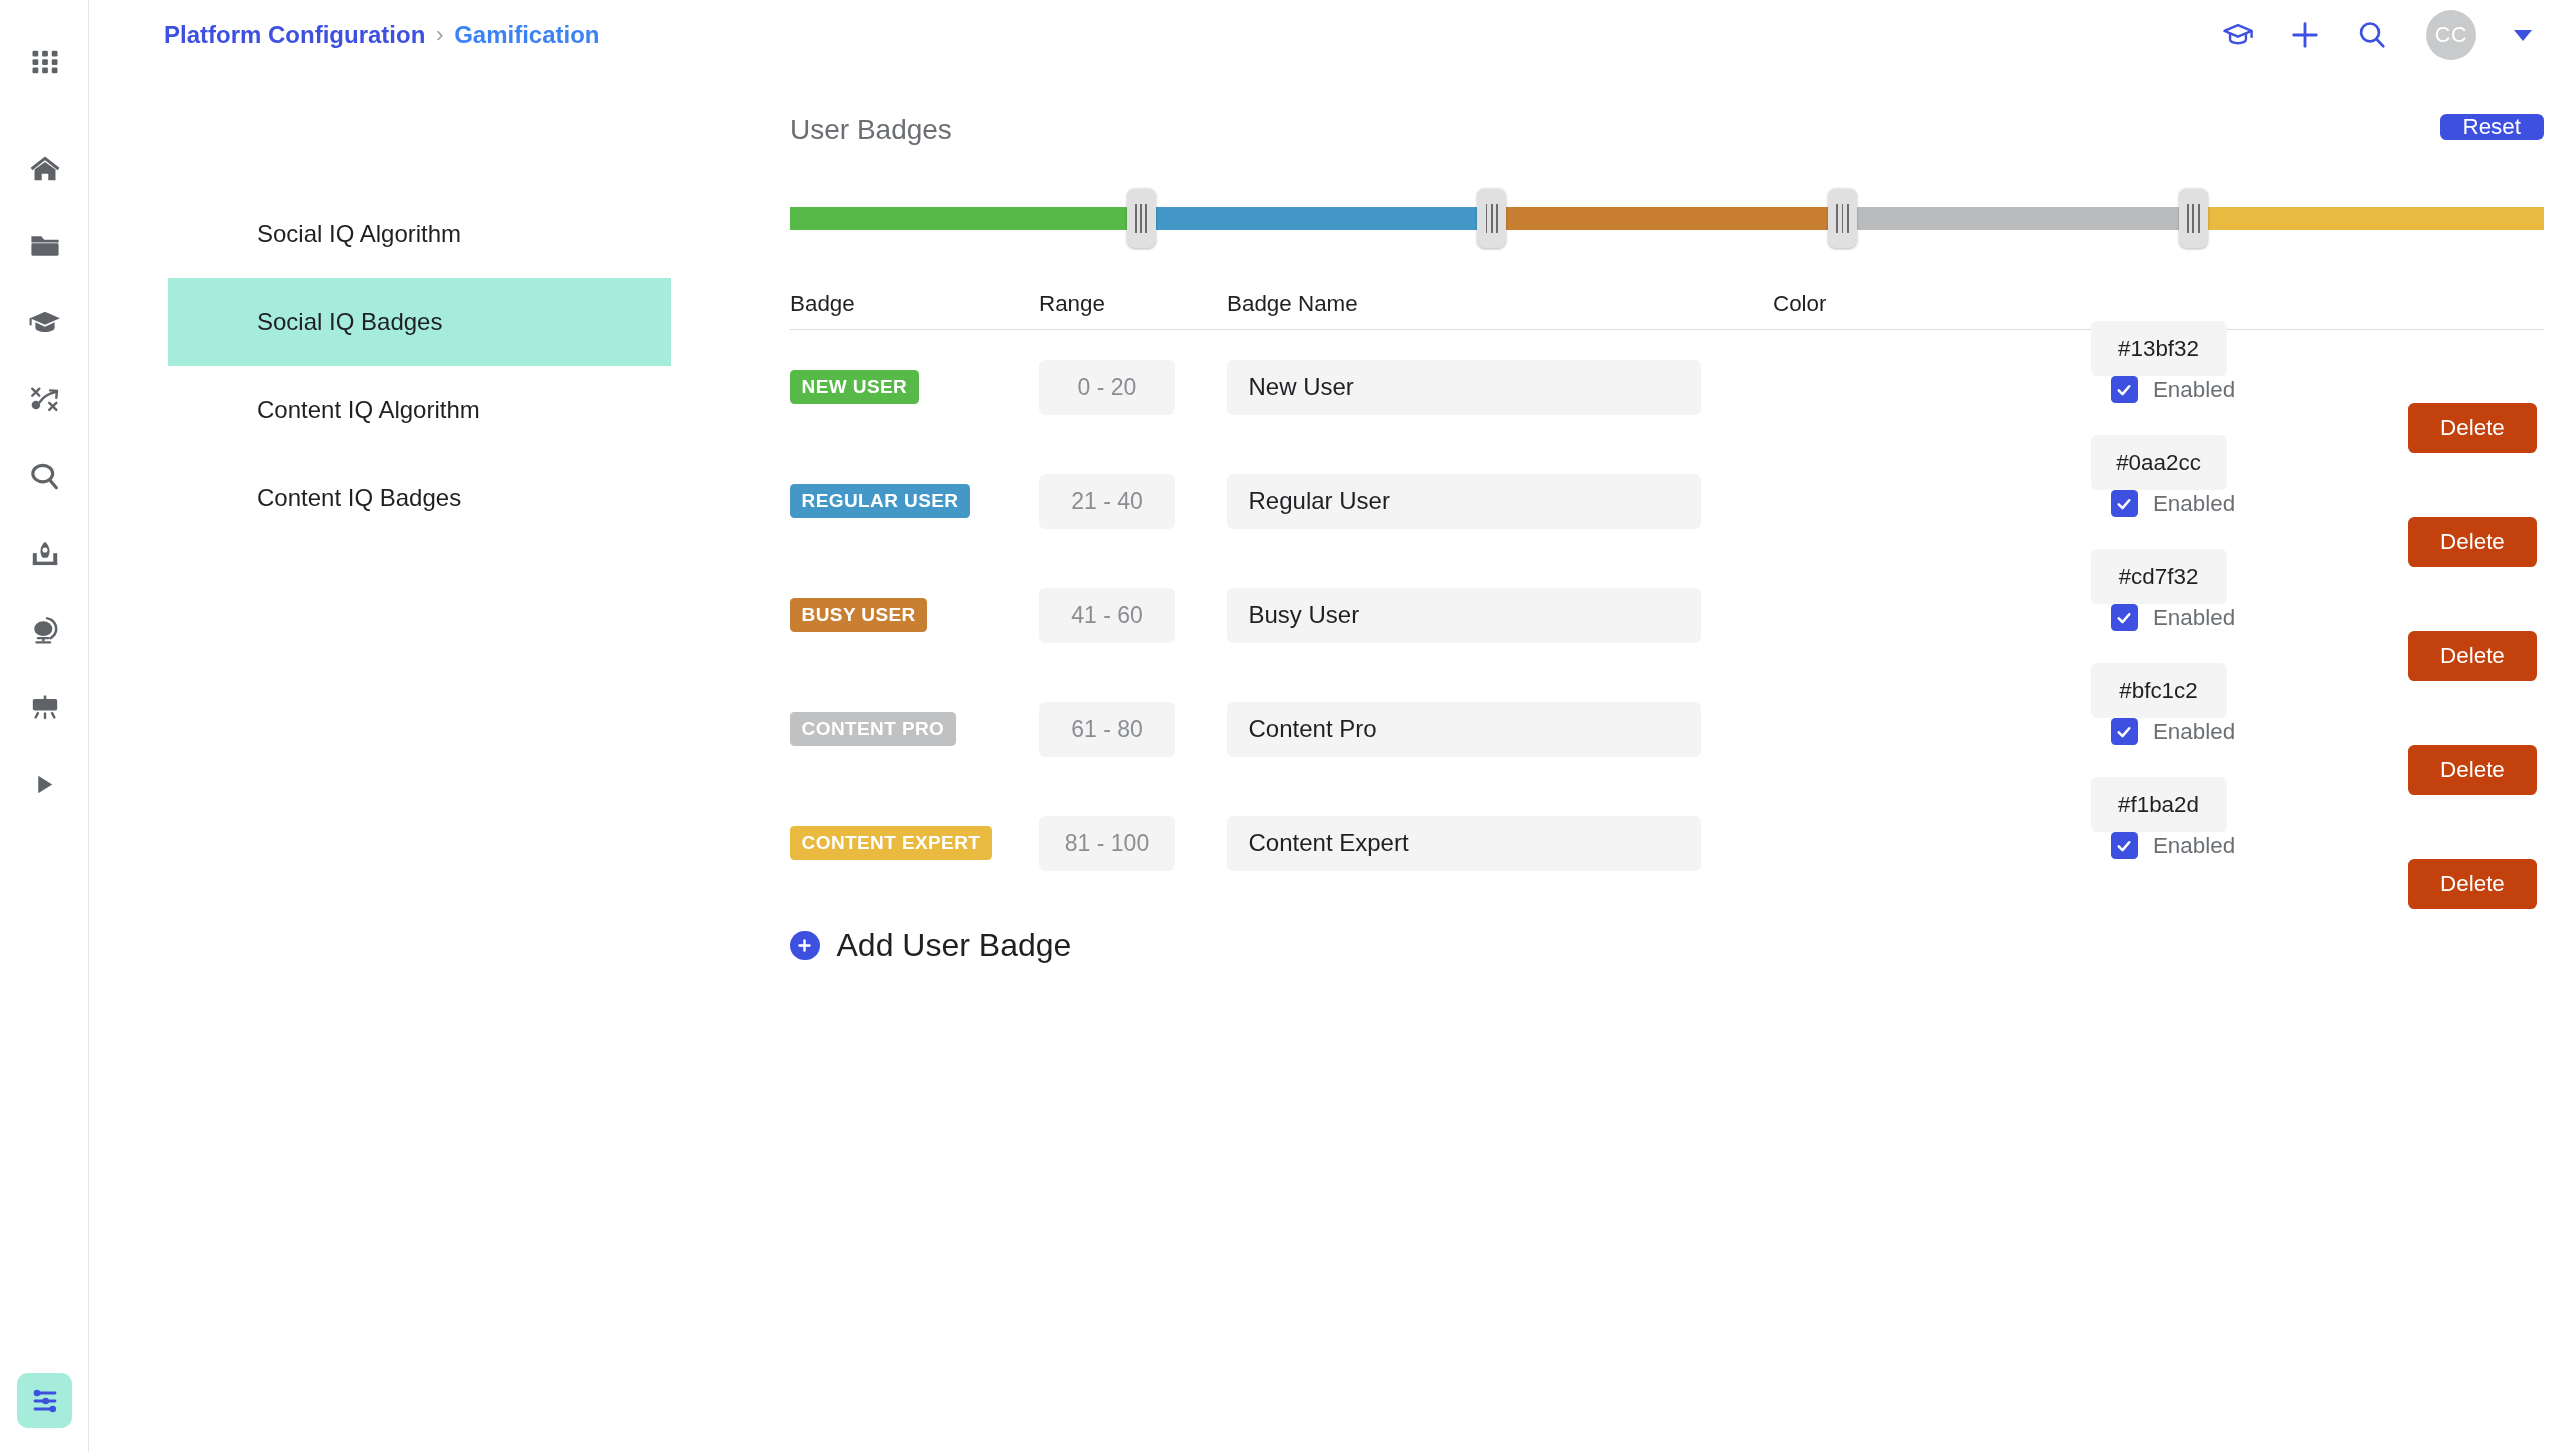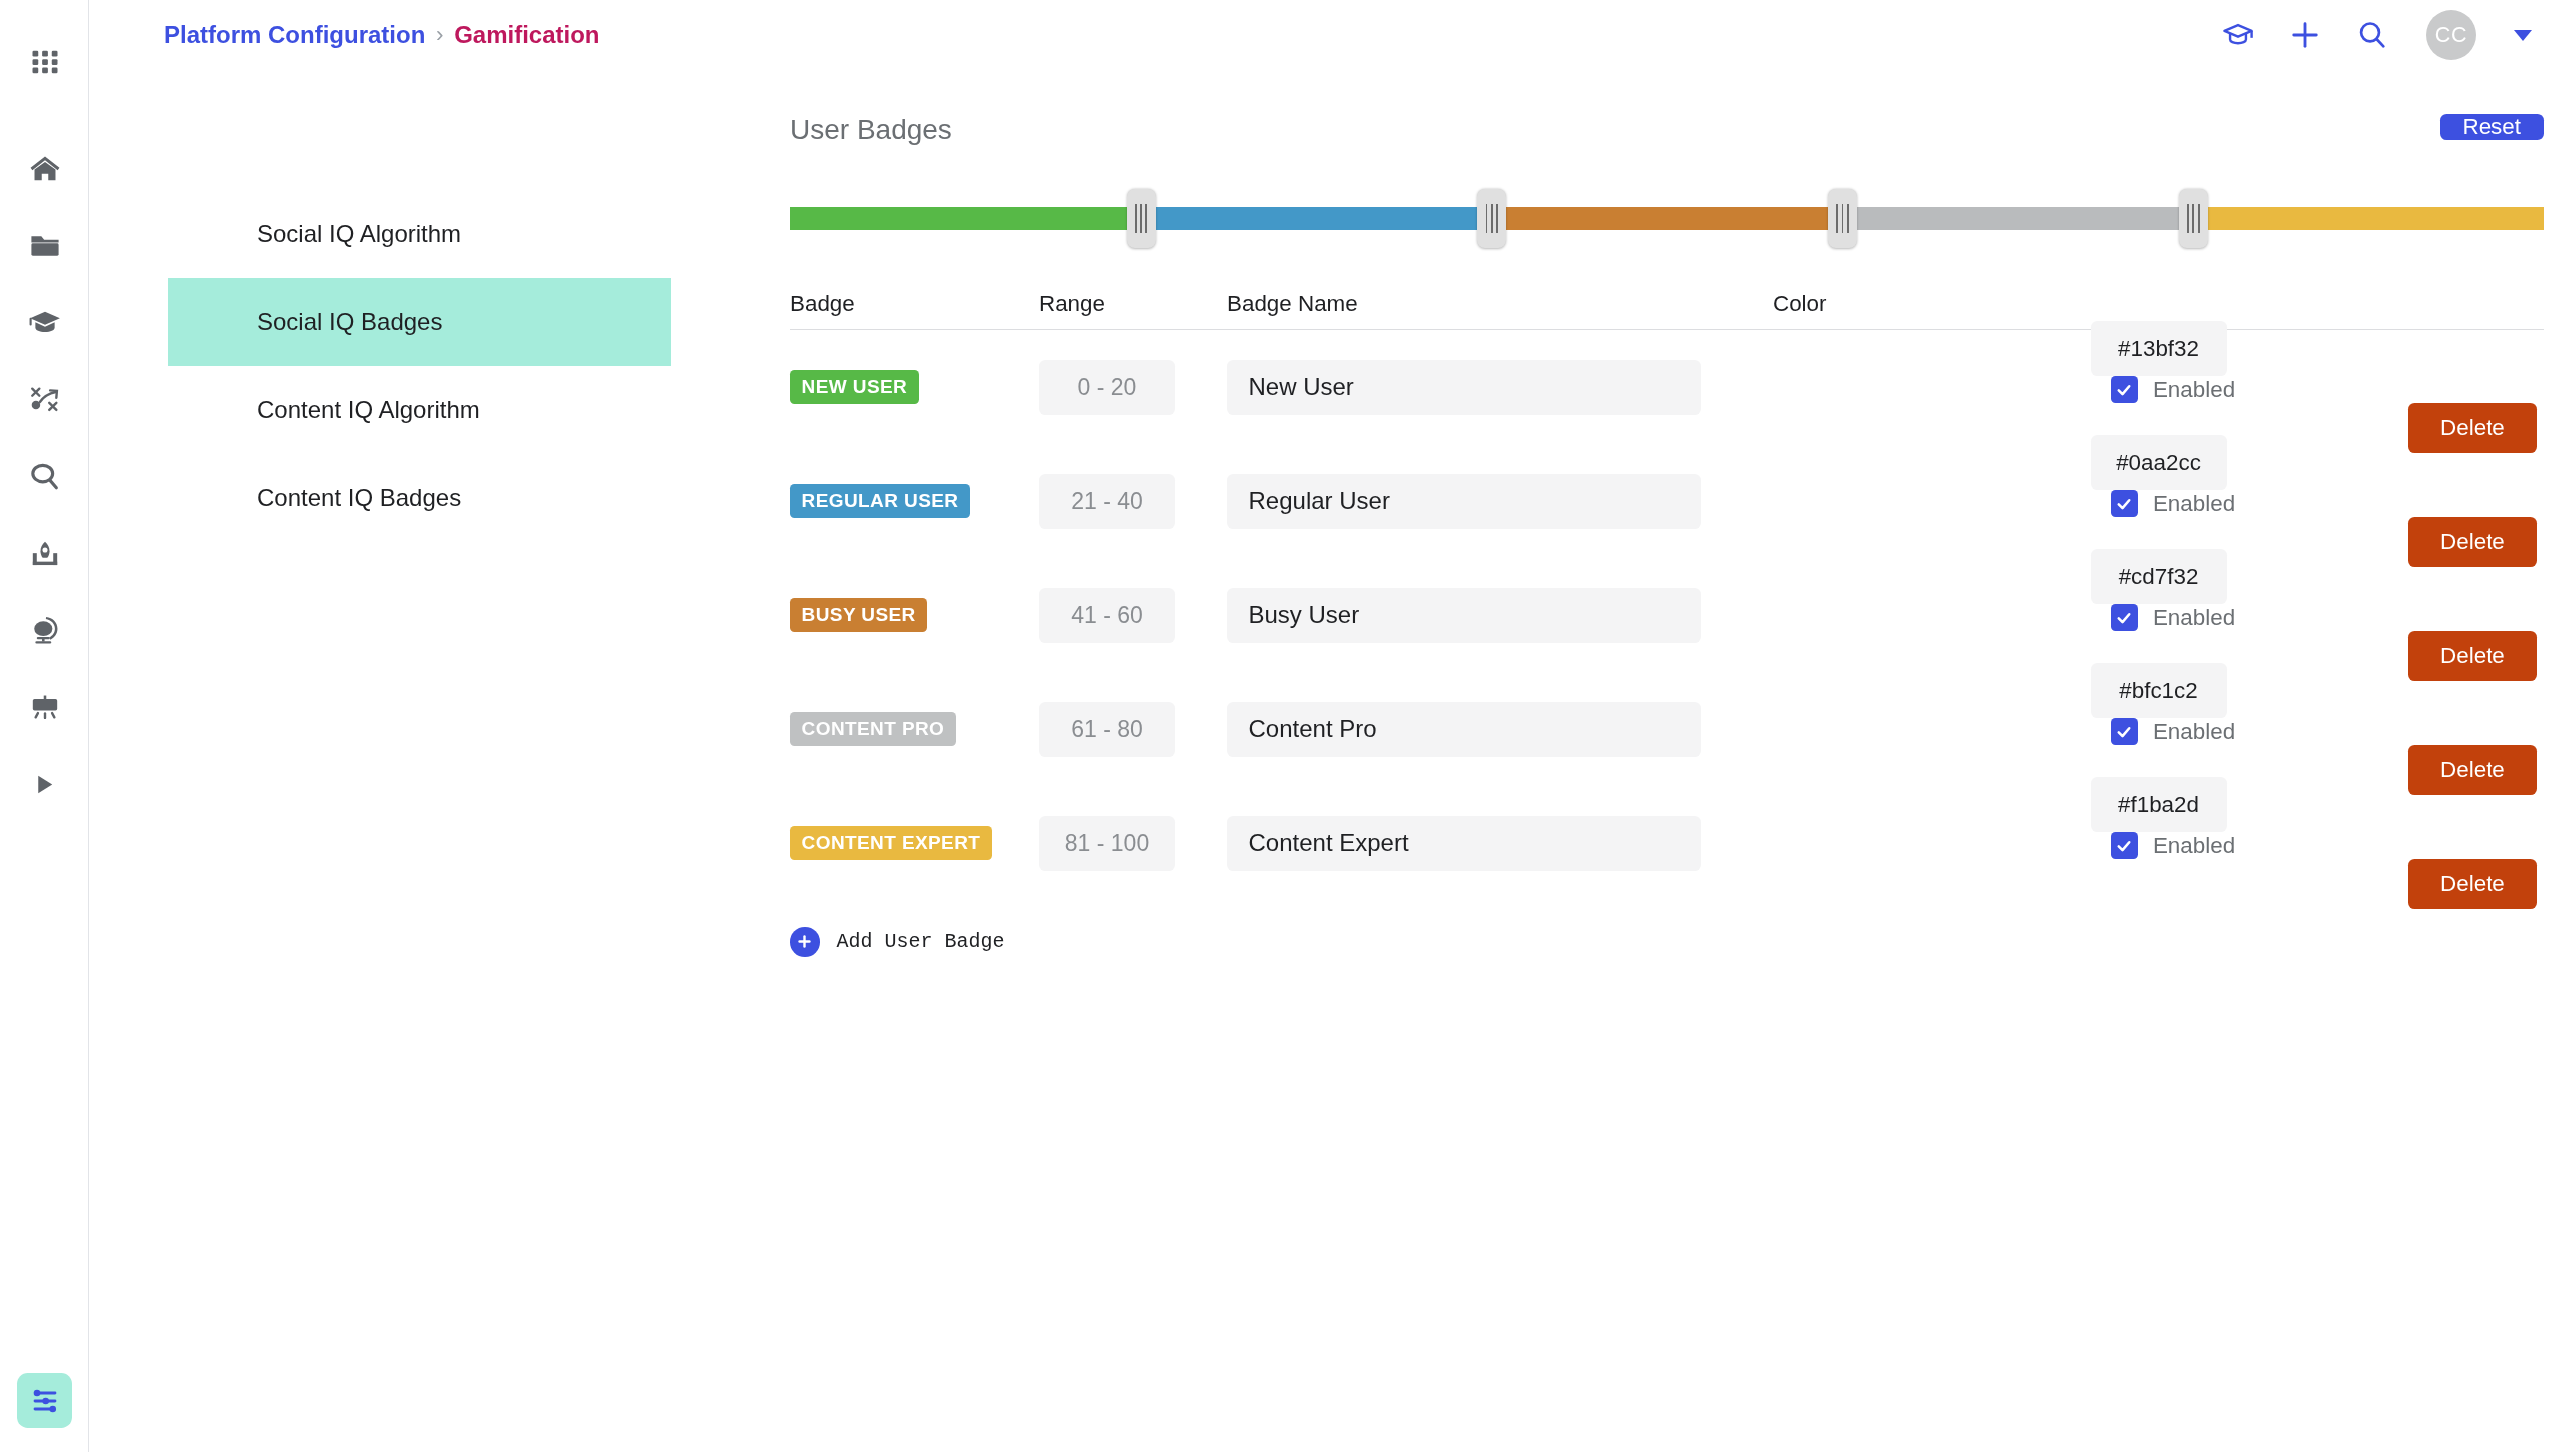--- a/index.html
+++ b/index.html
@@ -44,21 +44,21 @@
   .header {
     height: 70px; display: flex; align-items: center;
     padding: 0 32px 0 0; position: relative;
   }
   .breadcrumb {
     margin-left: 75px; font-size: 24px; font-weight: bold;
     display: flex; align-items: center; gap: 10.7px;
   }
   .crumb-link { color: #3d50e0; }
   .crumb-sep { color: #9aa0a6; font-weight: normal; font-size: 22.4px; }
-  .crumb-current { color: #be185d; }
+  .crumb-current { color: #3b82f6; }
   .header-right {
     margin-left: auto; display: flex; align-items: center; gap: 32px;
     padding-right: 12.5px;
   }
   .hicon { color: #3d50e0; display: flex; align-items: center; }
   .avatar {
     width: 50px; height: 50px; border-radius: 50%;
     background: #c9cacb; color: #ffffff;
     display: flex; align-items: center; justify-content: center;
     font-size: 21.5px; letter-spacing: 0.9px; margin-left: 5.4px;
@@ -162,21 +162,21 @@
 
   
   .add-row {
     display: flex; align-items: center; gap: 17px;
     margin-top: 27px; cursor: pointer;
   }
   .add-circle {
     width: 29.5px; height: 29.5px; border-radius: 50%; background: #3d50e0;
     display: flex; align-items: center; justify-content: center;
   }
-  .add-label { font-size: 20px; color: #1f2023; font-family: Liberation Mono, monospace; }
+  .add-label { font-size: 32px; color: #1f2023; }
 </style>
 </head>
 <body>
 
 <div class="app">
 
   <div class="rail">
     <div class="rail-top">
 
       <div class="rail-btn rail-grid">

